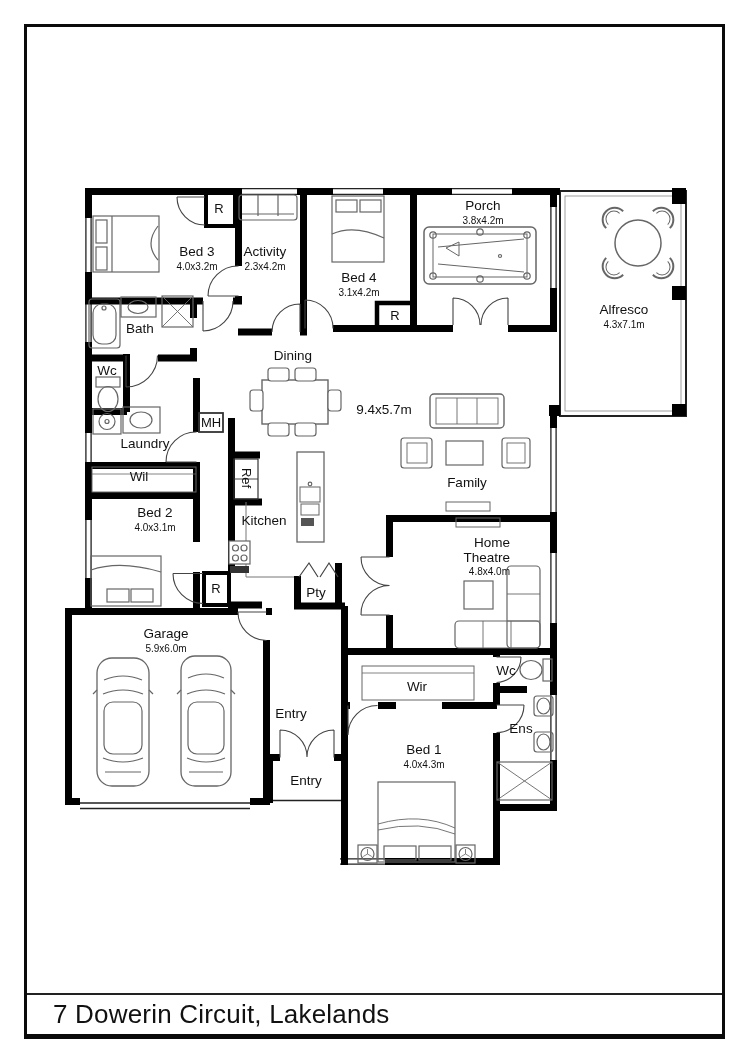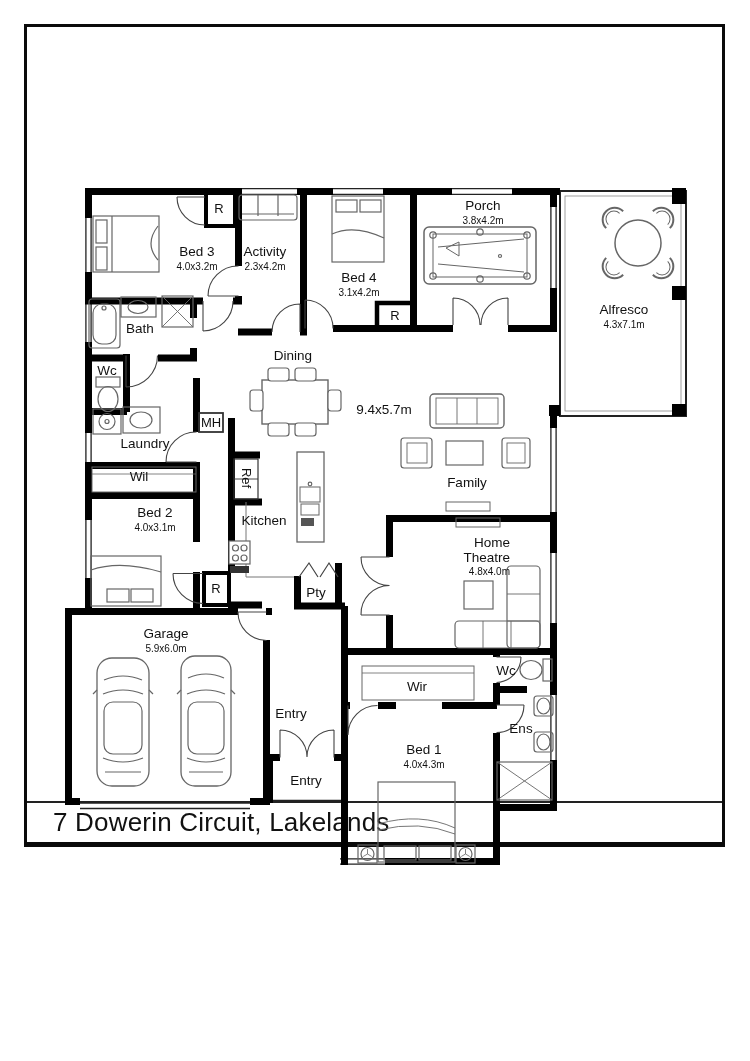--- a/index.html
+++ b/index.html
@@ -1,18 +1,18 @@
 <!DOCTYPE html>
 <html><head>
 <meta charset="utf-8">
 <style>
   html,body{margin:0;padding:0;background:#fff;}
   .page{position:relative;width:750px;height:1061px;background:#fff;overflow:hidden;
         font-family:"Liberation Sans",sans-serif;color:#111;}
-  .frame{position:absolute;left:24px;top:24px;width:701px;height:823px;
+  .frame{position:absolute;left:24px;top:24px;width:701px;height:1015px;
          border:3px solid #0a0a0a;border-bottom-width:5px;box-sizing:border-box;background:#fff;}
   .addr-strip{position:absolute;left:0;right:0;bottom:0;height:41px;border-top:2px solid #222;
               display:flex;align-items:center;padding-left:26px;box-sizing:border-box;}
   .addr-strip .addr{font-size:26px;color:#111;letter-spacing:0.2px;}
   svg.plan{position:absolute;left:0;top:0;pointer-events:none;}
   .lbl{position:absolute;transform:translate(-50%,-50%);text-align:center;
        font-size:13.5px;line-height:14.5px;color:#111;white-space:nowrap;}
   .lbl .l2{font-size:10px;}
   .lbl.wrap{white-space:normal;width:68px;text-align:right;}
   .lbl.rot{transform:translate(-50%,-50%) rotate(90deg);}

